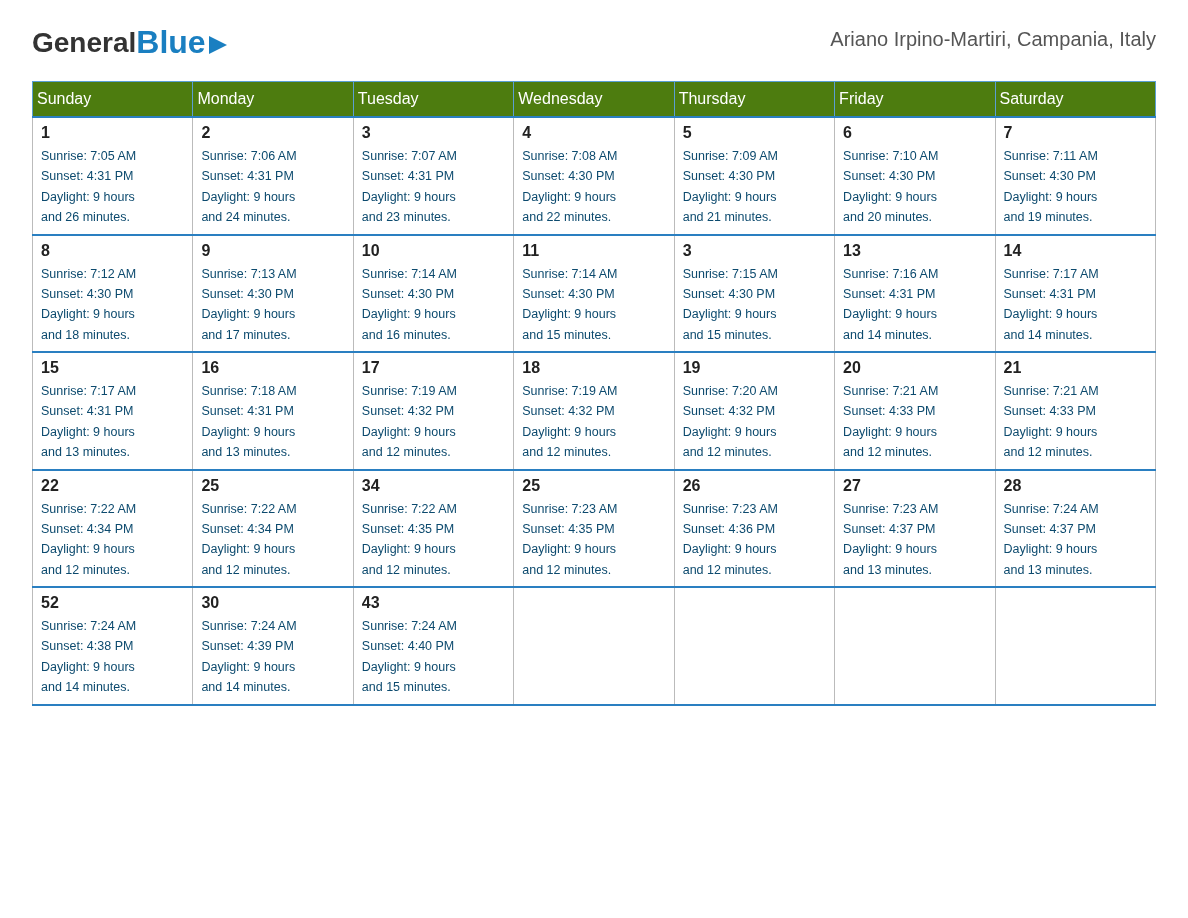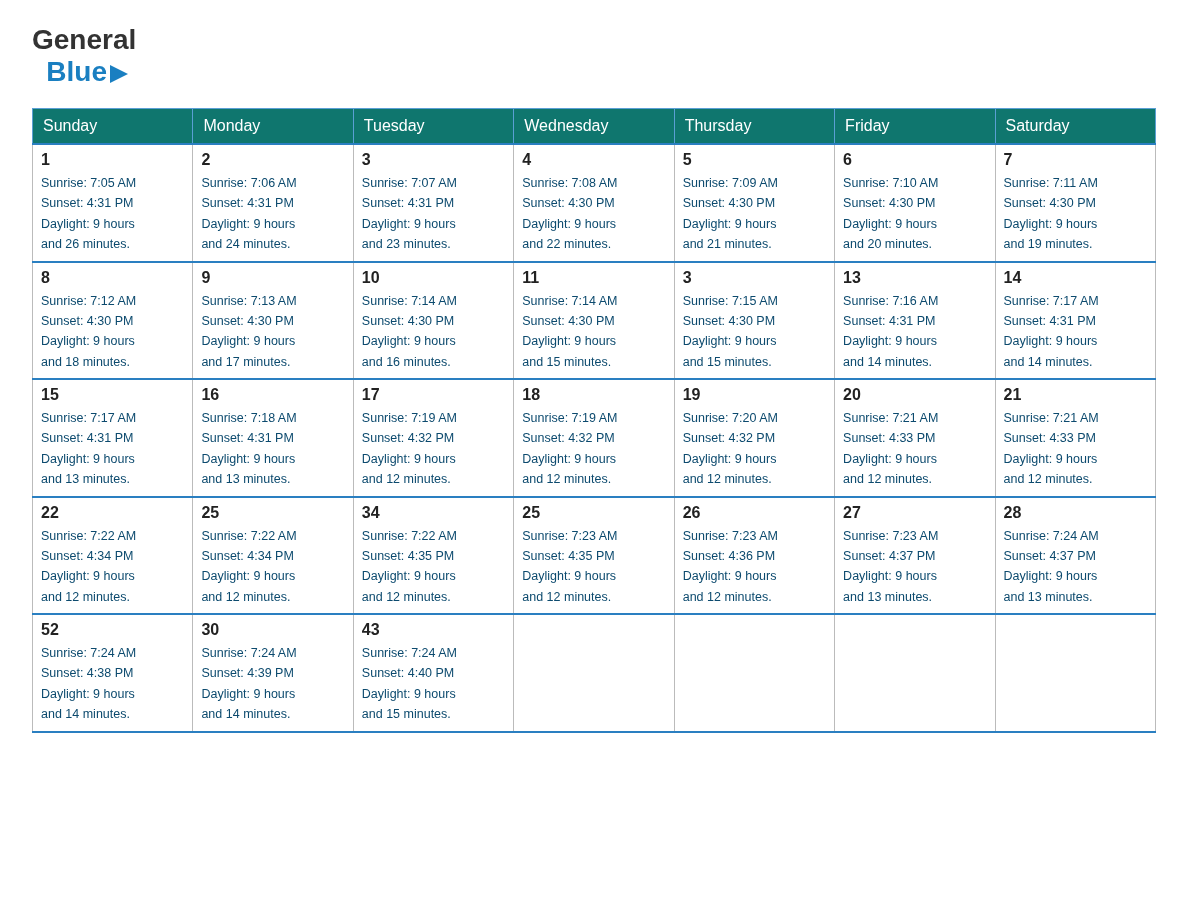--- a/index.html
+++ b/index.html
@@ -18,36 +18,34 @@
     }
     .logo {
       display: flex;
       flex-direction: column;
       align-items: flex-start;
     }
     .logo-text {
       display: flex;
       align-items: center;
       gap: 0;
-      flex-direction: column;
     }
     .logo-general {
       font-size: 28px;
       font-weight: bold;
       color: #333;
     }
     .logo-blue-part {
       display: flex;
       align-items: center;
     }
     .logo-blue-text {
-      font-size: 28px;
+      font-size: 32px;
       font-weight: bold;
       color: #1a7fc1;
-      padding-left: 6px;
     }
     .title-section {
       text-align: right;
     }
     .month-title {
       font-size: 52px;
       font-weight: normal;
       color: #222;
       line-height: 1.1;
     }
@@ -55,24 +53,24 @@
       font-size: 20px;
       color: #555;
       margin-top: 4px;
     }
     .calendar-table {
       width: 100%;
       border-collapse: collapse;
       border: 1px solid #999;
     }
     .calendar-table th {
-      background-color: #0f766e;
+      background-color: #4d7c0f;
       color: #fff;
       text-align: left;
-      padding: 8px 10px;
+      padding: 8px 4px;
       font-size: 16px;
       font-weight: normal;
       border: 1px solid #5a9fd4;
     }
     .calendar-table td {
       vertical-align: top;
       border: 1px solid #bbb;
       padding: 6px 8px;
       width: calc(100% / 7);
       min-height: 100px;
@@ -107,20 +105,21 @@
         <span class="logo-blue-text">Blue</span>
         <div style="display:inline-block; margin-left:3px; margin-top:8px;">
           <svg width="18" height="18" viewBox="0 0 18 18">
             <polygon points="0,0 18,9 0,18" fill="#1a7fc1"></polygon>
           </svg>
         </div>
       </div>
     </div>
   </div>
   <div class="title-section">
+    <div class="location">Ariano Irpino-Martiri, Campania, Italy</div>
   </div>
 </div>
 
 <table class="calendar-table">
   <thead>
     <tr>
     <th>Sunday</th>
         <th>Monday</th>
         <th>Tuesday</th>
         <th>Wednesday</th>

